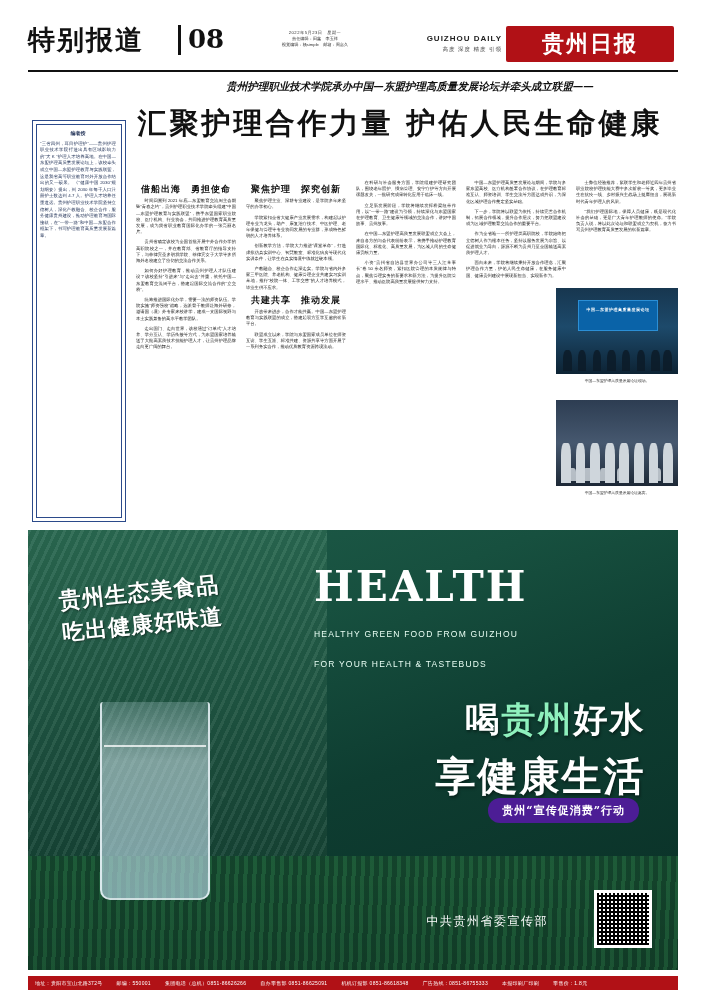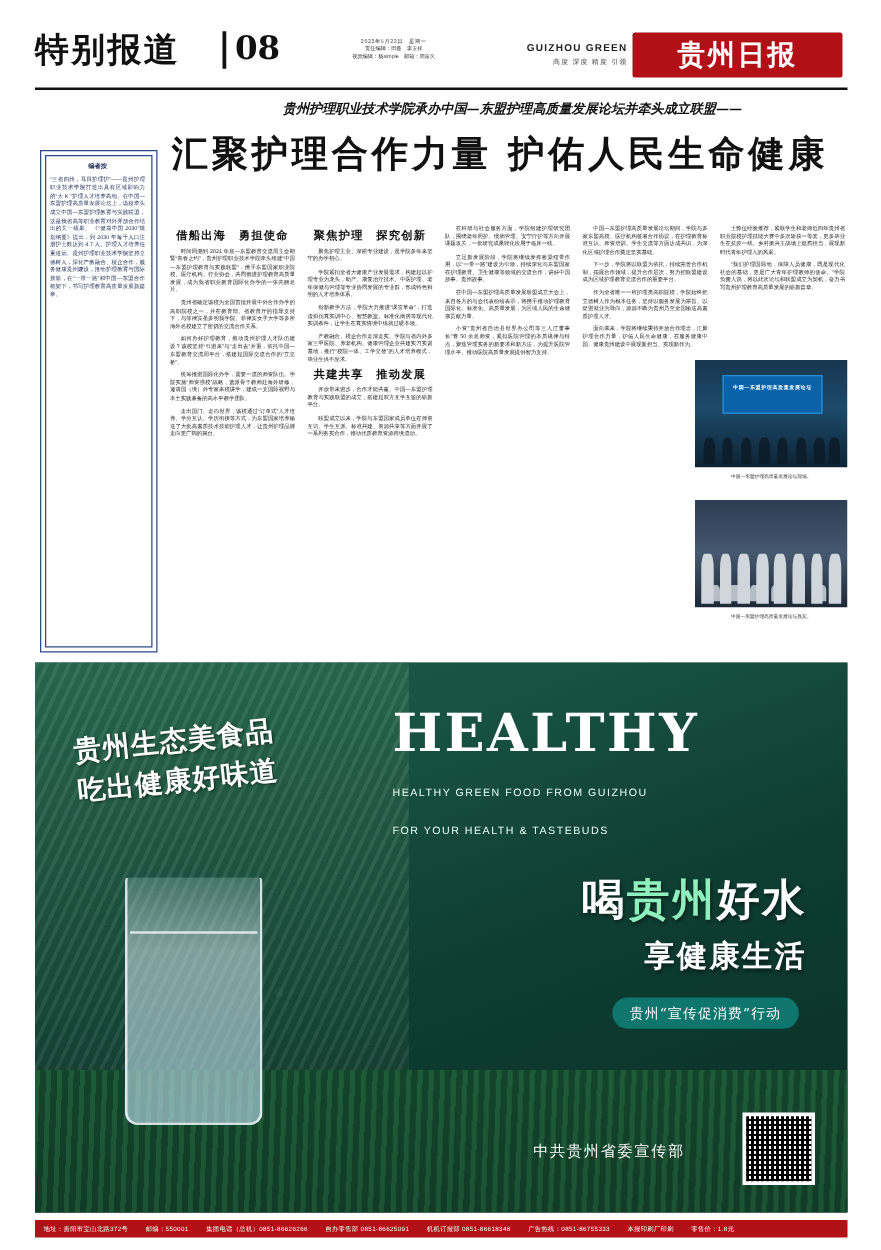--- a/index.html
+++ b/index.html
@@ -77,22 +77,22 @@
   .water-line{position:absolute;left:2px;right:2px;top:22%;height:2px;background:rgba(255,255,255,.75);}
   .ad-stamp{position:absolute;left:5%;top:10%;width:36%;height:18%;transform:rotate(-6deg);}
   .stamp-l1{font-family:"DejaVu Serif",serif;font-weight:bold;font-size:22px;color:#fff;letter-spacing:1px;text-shadow:1px 1px 2px rgba(0,0,0,.5);}
   .stamp-l2{font-family:"DejaVu Serif",serif;font-weight:bold;font-size:22px;color:#fff;letter-spacing:1px;margin-top:2px;text-shadow:1px 1px 2px rgba(0,0,0,.5);}
   .guizhou{position:absolute;right:4%;top:8%;width:52%;text-align:left;}
   .guizhou .big{font-family:"DejaVu Serif",serif;font-weight:bold;font-size:42px;letter-spacing:2px;color:#fff;line-height:44px;}
   .guizhou .s1,.guizhou .s2{font-size:8.5px;letter-spacing:1.2px;color:#eafff5;margin-top:20px;}
   .slogan{position:absolute;right:5%;top:38%;width:56%;text-align:right;}
   .slogan .ln1{font-family:"DejaVu Serif",serif;font-weight:bold;font-size:34px;color:#fff;letter-spacing:2px;text-shadow:1px 2px 3px rgba(0,0,0,.45);}
   .slogan .ln1 em{font-style:normal;color:#8ff0bd;}
-  .slogan .ln2{font-family:"DejaVu Serif",serif;font-weight:bold;font-size:24px;color:#fff;letter-spacing:2px;margin-top:6px;text-shadow:1px 2px 3px rgba(0,0,0,.45);}
-  .pill{position:absolute;right:6%;top:61%;padding:5px 14px;border-radius:12px;background:#0f766e;color:#fff;font-size:11px;letter-spacing:1px;font-family:"DejaVu Serif",serif;font-weight:normal;}
+  .slogan .ln2{font-family:"DejaVu Serif",serif;font-weight:bold;font-size:40px;color:#fff;letter-spacing:2px;margin-top:6px;text-shadow:1px 2px 3px rgba(0,0,0,.45);}
+  .pill{position:absolute;right:6%;top:61%;padding:5px 14px;border-radius:12px;background:#4c1d95;color:#fff;font-size:11px;letter-spacing:1px;font-family:"DejaVu Serif",serif;font-weight:bold;}
   .ad-org{position:absolute;right:20%;bottom:9%;font-size:12px;color:#fff;letter-spacing:1.5px;font-family:"DejaVu Serif",serif;}
   .qr{position:absolute;right:4%;bottom:5%;width:52px;height:52px;background:#fff;padding:3px;}
   .qr .m{width:100%;height:100%;background:
     repeating-linear-gradient(90deg,#000 0 2px,#fff 2px 4px),
     repeating-linear-gradient(0deg,#000 0 2px,#fff 2px 4px);background-blend-mode:multiply;}
 
   
   .footer{position:absolute;left:28px;top:976px;width:650px;height:14px;background:#b11116;color:#fff;display:flex;align-items:center;}
   .footer span{font-size:5px;padding:0 7px;letter-spacing:.3px;white-space:nowrap;}
 </style>
@@ -104,21 +104,21 @@
   <div class="masthead">
     <div class="mh-title">特别报道</div>
     <div class="mh-bar"></div>
     <div class="mh-num">08</div>
     <div class="mh-meta">
       <div class="l1">2022年5月23日　星期一</div>
       <div>责任编辑：田鑫　李玉祥</div>
       <div>视觉编辑：杨simple　邮箱：周富久</div>
     </div>
     <div class="mh-right">
-      <div class="gz-daily">GUIZHOU GREEN</div>
+      <div class="gz-daily">GUIZHOU DAILY</div>
       <div class="gz-sub">高度 深度 精度 引领</div>
       <div class="gz-logo">
         <span>贵州日报</span>
       </div>
     </div>
   </div>
   <div class="mh-rule"></div>
 
   <div class="kicker">贵州护理职业技术学院承办中国—东盟护理高质量发展论坛并牵头成立联盟——</div>
   <div class="headline">汇聚护理合作力量  护佑人民生命健康</div>
@@ -223,21 +223,21 @@
       <div class="stamp-l2">吃出健康好味道</div>
     </div>
 
     <div class="glass">
       <div class="glass-body">
         <div class="water-line"></div>
       </div>
     </div>
 
     <div class="guizhou">
-      <div class="big">HEALTHY</div>
+      <div class="big">HEALTH</div>
       <div class="s1">HEALTHY GREEN FOOD FROM GUIZHOU</div>
       <div class="s2">FOR YOUR HEALTH &amp; TASTEBUDS</div>
     </div>
 
     <div class="slogan">
       <div class="ln1">
         <span>喝</span><em>贵州</em><span>好水</span>
       </div>
       <div class="ln2">享健康生活</div>
     </div>

